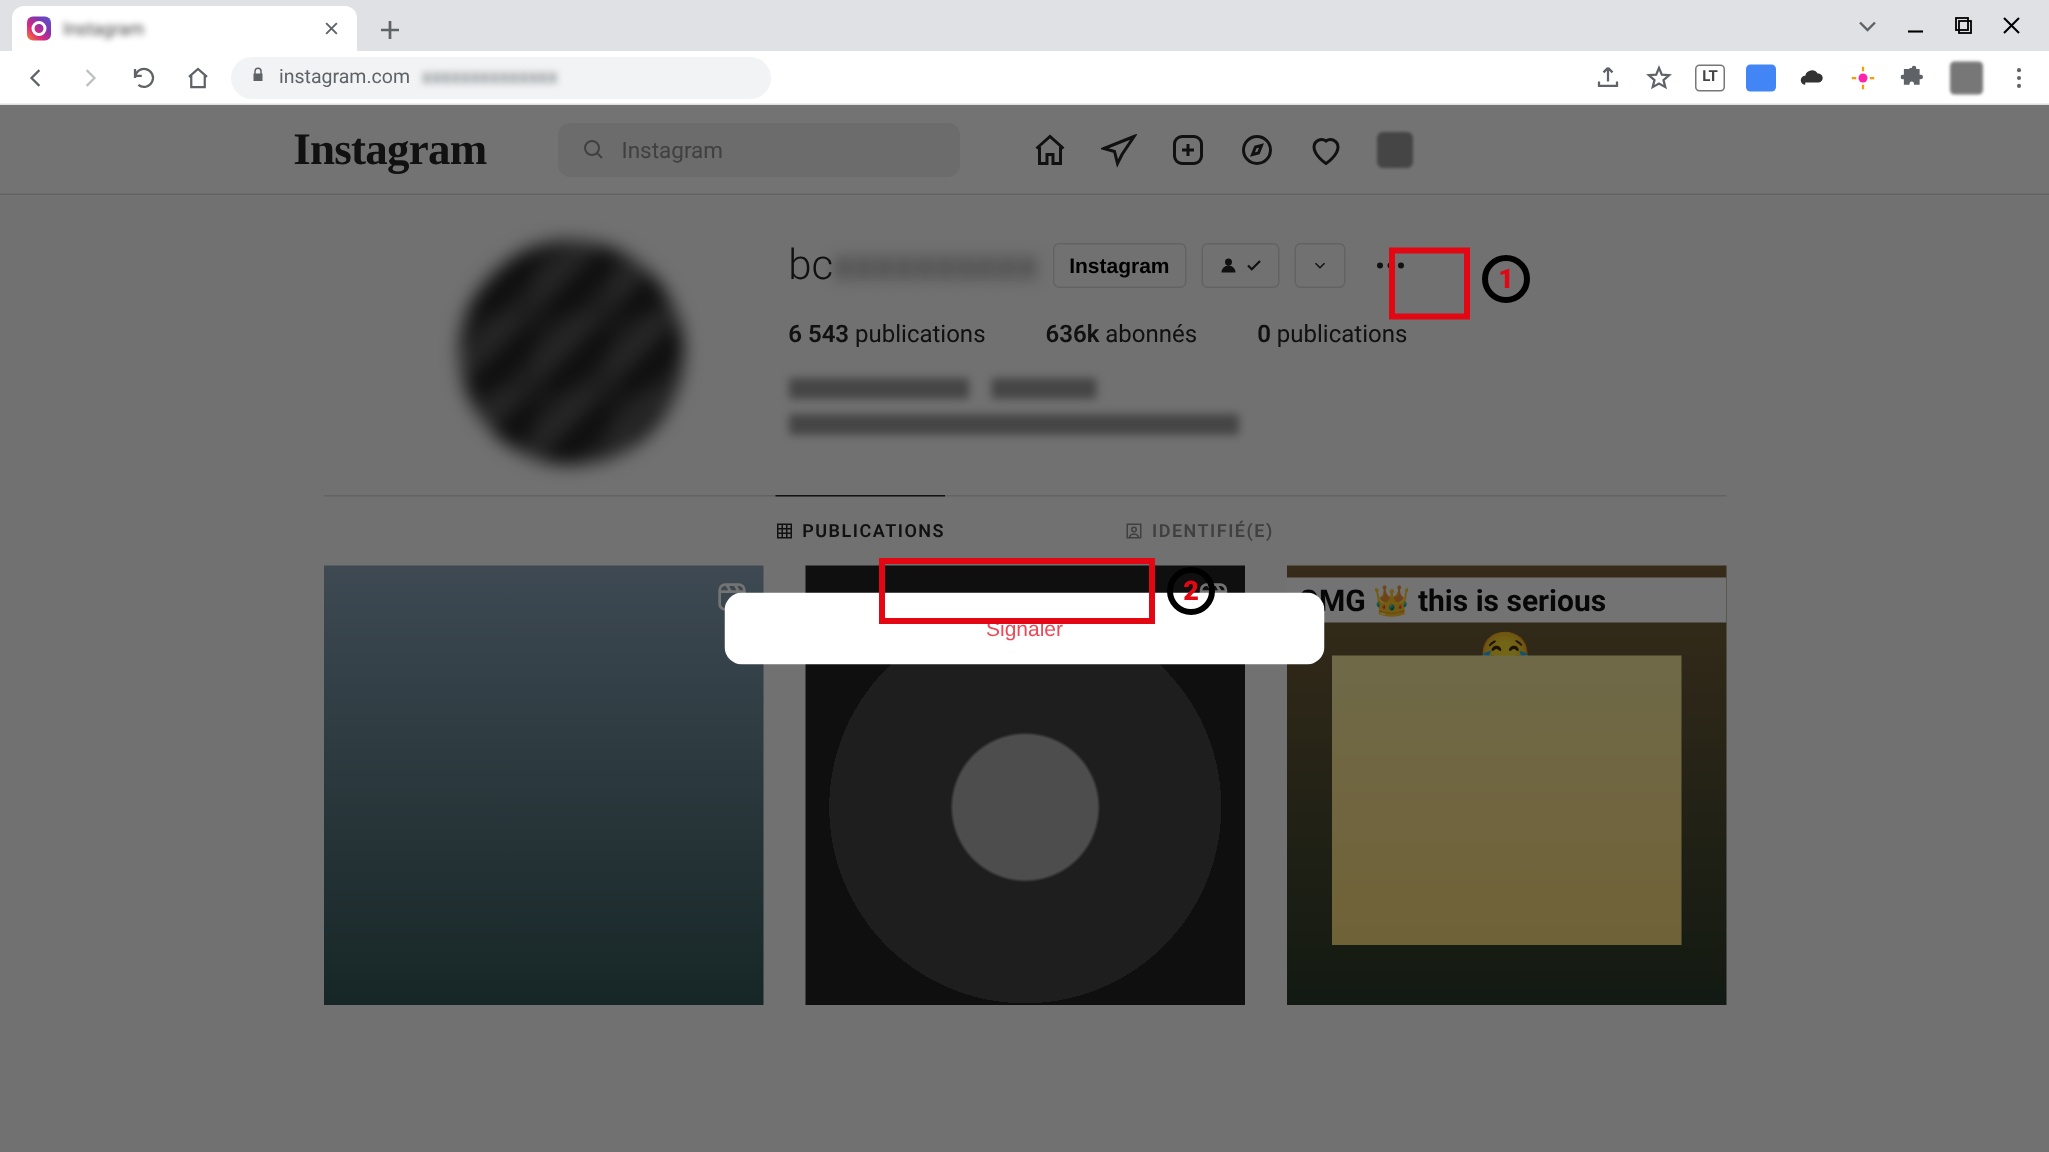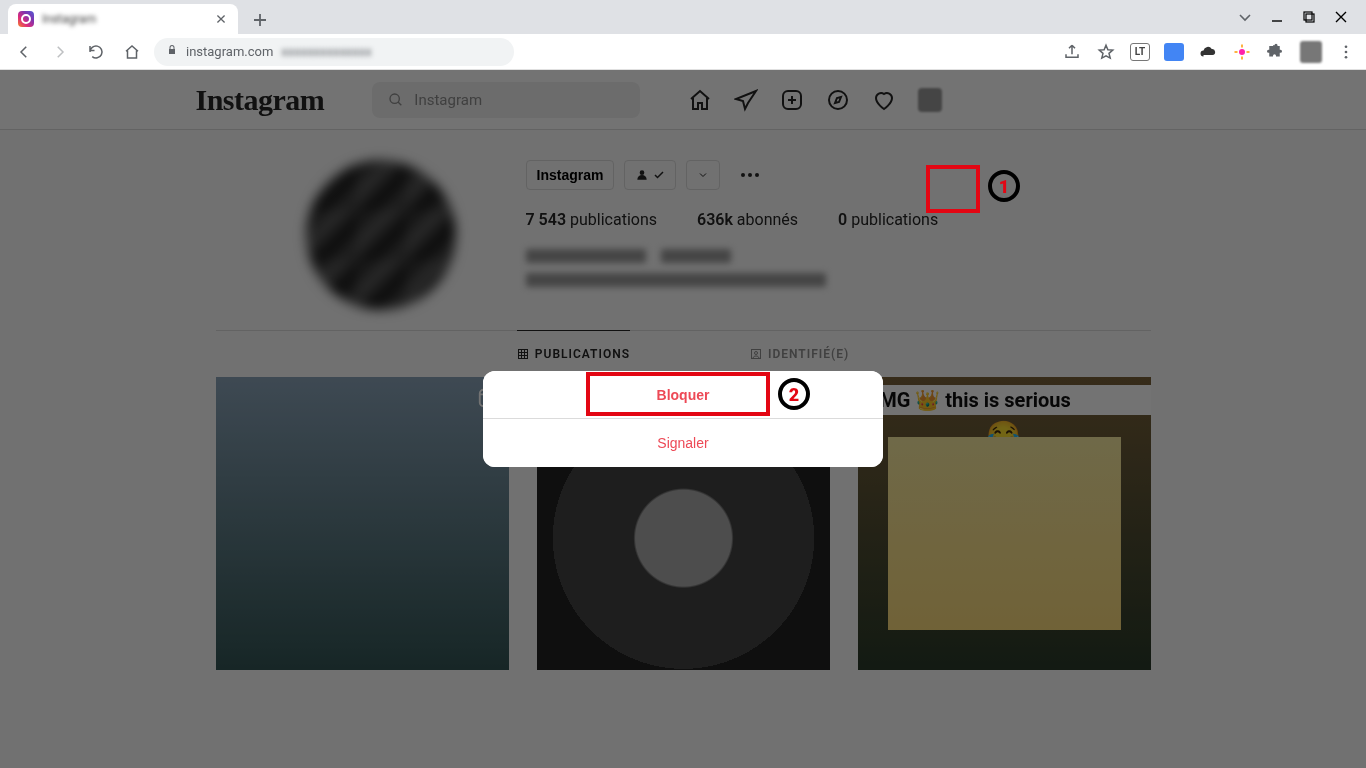--- a/index.html
+++ b/index.html
@@ -239,20 +239,21 @@
     </div>
   </div>
 
   <div class="container">
     <div class="profile-head">
       <div class="pfp-col">
           <div class="pfp"></div>
         </div>
       <div class="info-col">
         <div class="row1">
+          <span class="uname"><span>bc</span><span class="blur">xxxxxxxxxx</span></span>
           <button class="btn">
               <span>Instagram</span>
             </button>
           <button class="btn" title="following">
             <svg viewBox="0 0 24 24">
                 <path d="M12 12a4 4 0 1 0 0-8 4 4 0 0 0 0 8zm-8 8a8 8 0 0 1 16 0H4z"></path>
               </svg>
             <svg viewBox="0 0 24 24" style="stroke:#262626;fill:none;stroke-width:3;width:12px;height:12px;">
                 <path d="M4 12l5 5L20 6"></path>
               </svg>
@@ -264,21 +265,21 @@
           </button>
           <div class="more">
             <svg viewBox="0 0 24 24">
                 <circle cx="5" cy="12" r="2"></circle>
                 <circle cx="12" cy="12" r="2"></circle>
                 <circle cx="19" cy="12" r="2"></circle>
               </svg>
           </div>
         </div>
         <div class="stats">
-          <span><b>7 543</b> <span>publications</span></span>
+          <span><b>6 543</b> <span>publications</span></span>
           <span><b>636k</b> <span>abonnés</span></span>
           <span><b>0</b> <span>publications</span></span>
         </div>
         <div class="bio">
           <span class="line" style="width:120px;"></span> &nbsp;&nbsp; <span class="line" style="width:70px;"></span><br>
           <span class="line" style="width:300px;"></span>
         </div>
       </div>
     </div>
 
@@ -324,21 +325,20 @@
               <rect x="3" y="3" width="18" height="18" rx="4" stroke="#fff" fill="none" stroke-width="2"></rect>
               <path d="M3 8h18M8 3l3 5M14 3l3 5" stroke="#fff" stroke-width="2"></path>
             </svg></div>
       </div>
     </div>
   </div>
 
   <div class="scrim"></div>
 
   <div class="modal">
-    <button class="red"><span>Bloquer</span></button>
     <button class="red"><span>Signaler</span></button>
   </div>
 
   <div class="annot box-red" style="left:926px; top:95px; width:54px; height:48px;"></div>
   <div class="annot circle-mark" style="left:988px; top:100px;">
       <span>1</span>
     </div>
   <div class="annot box-red" style="left:586px; top:302px; width:184px; height:44px;"></div>
   <div class="annot circle-mark" style="left:778px; top:308px;">
       <span>2</span>

